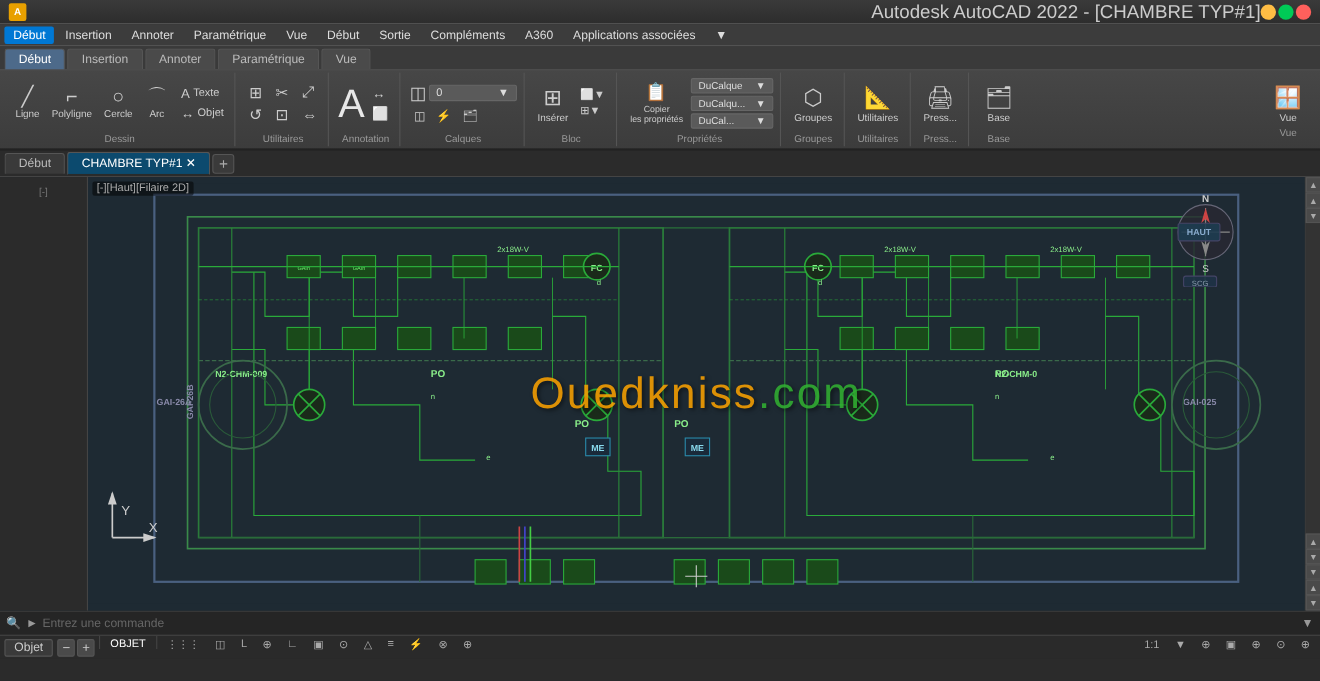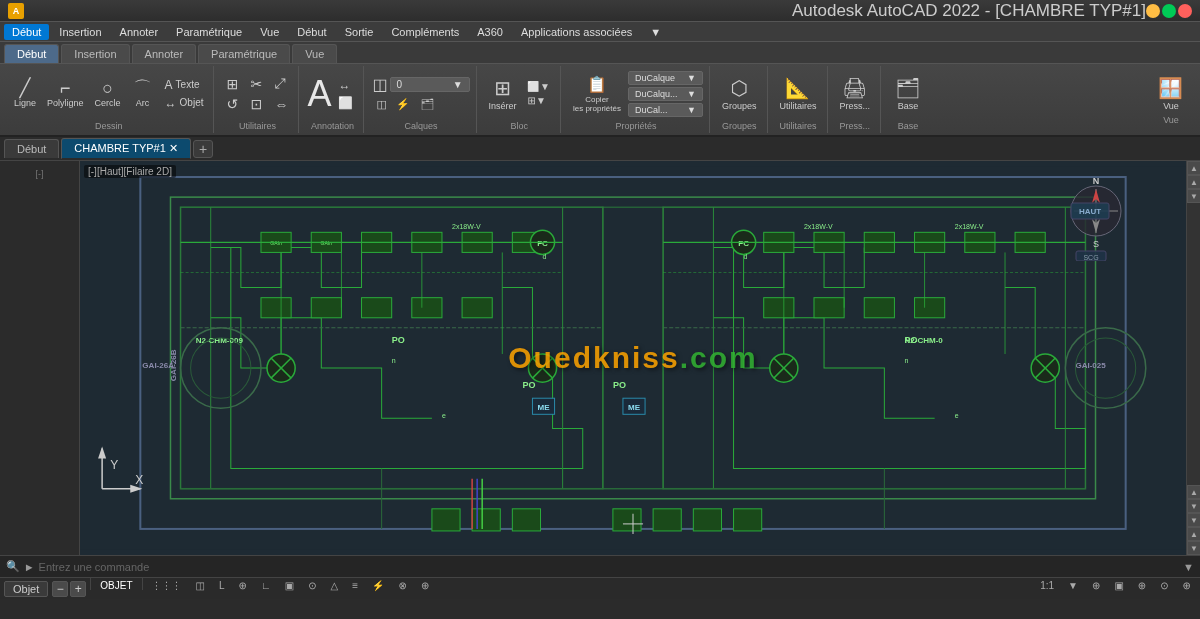--- a/index.html
+++ b/index.html
@@ -198,22 +198,22 @@
       width: 100%;
       height: 100%;
     }
 
     
     #watermark {
       position: absolute;
       top: 50%;
       left: 50%;
       transform: translate(-50%, -50%);
-      font-size: 30px;
-      font-weight: bold;
+      font-size: 40px;
+      font-weight: normal;
       color: rgba(255, 165, 0, 0.85);
       letter-spacing: 2px;
       pointer-events: none;
       z-index: 20;
       text-shadow: 2px 2px 4px rgba(0,0,0,0.5);
     }
     #watermark span.com { color: rgba(50, 180, 50, 0.85); }
 
     
     #compass {

